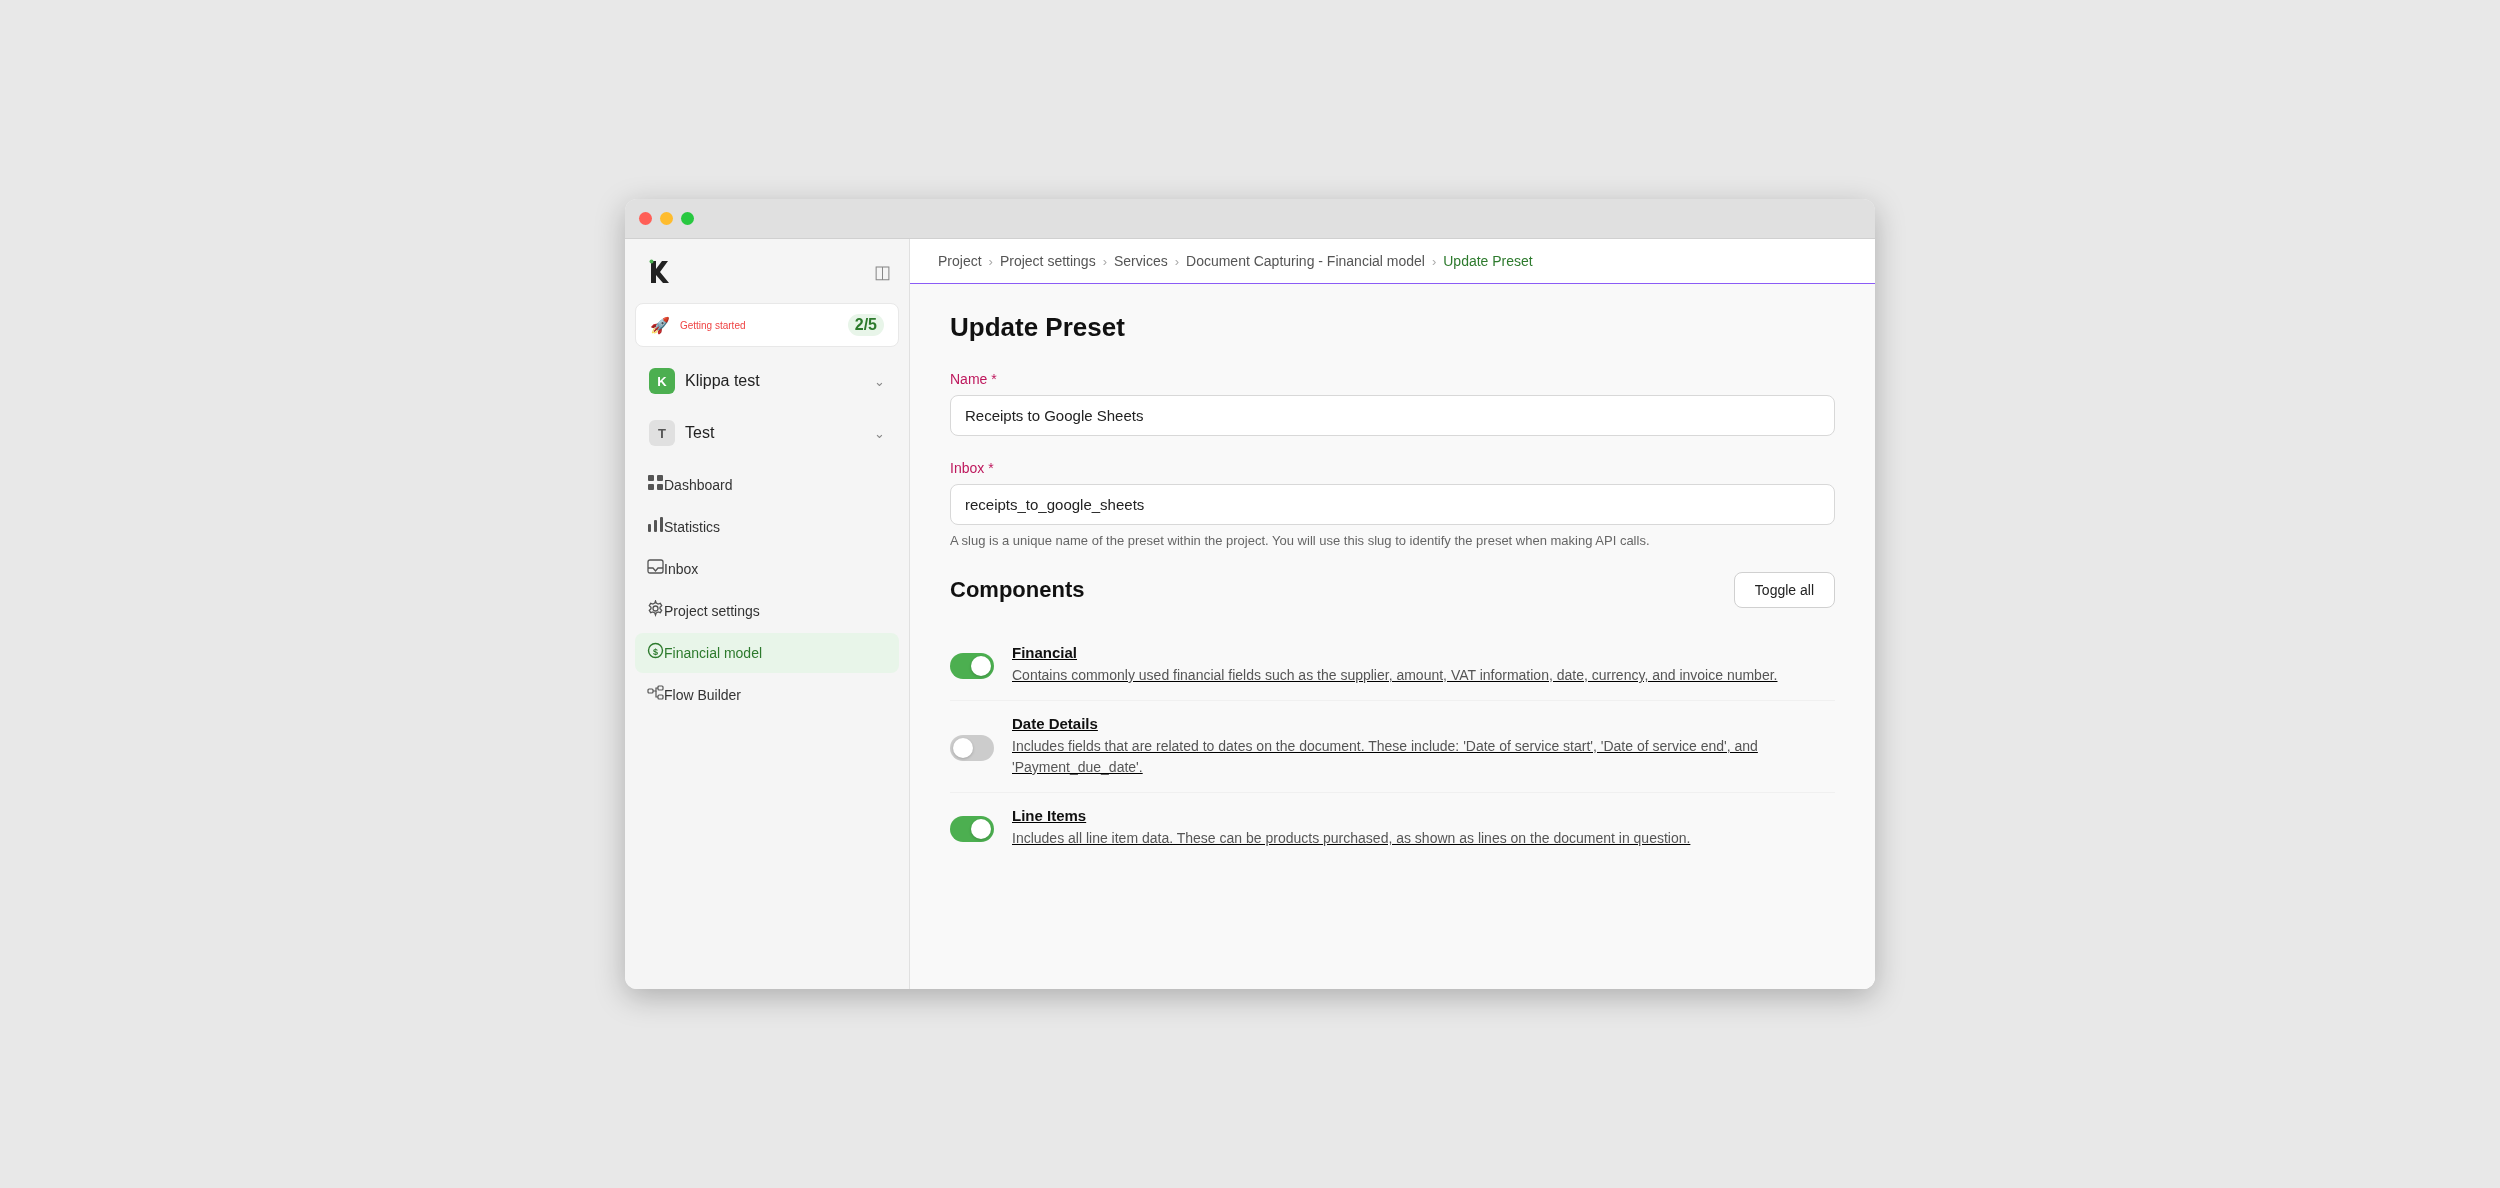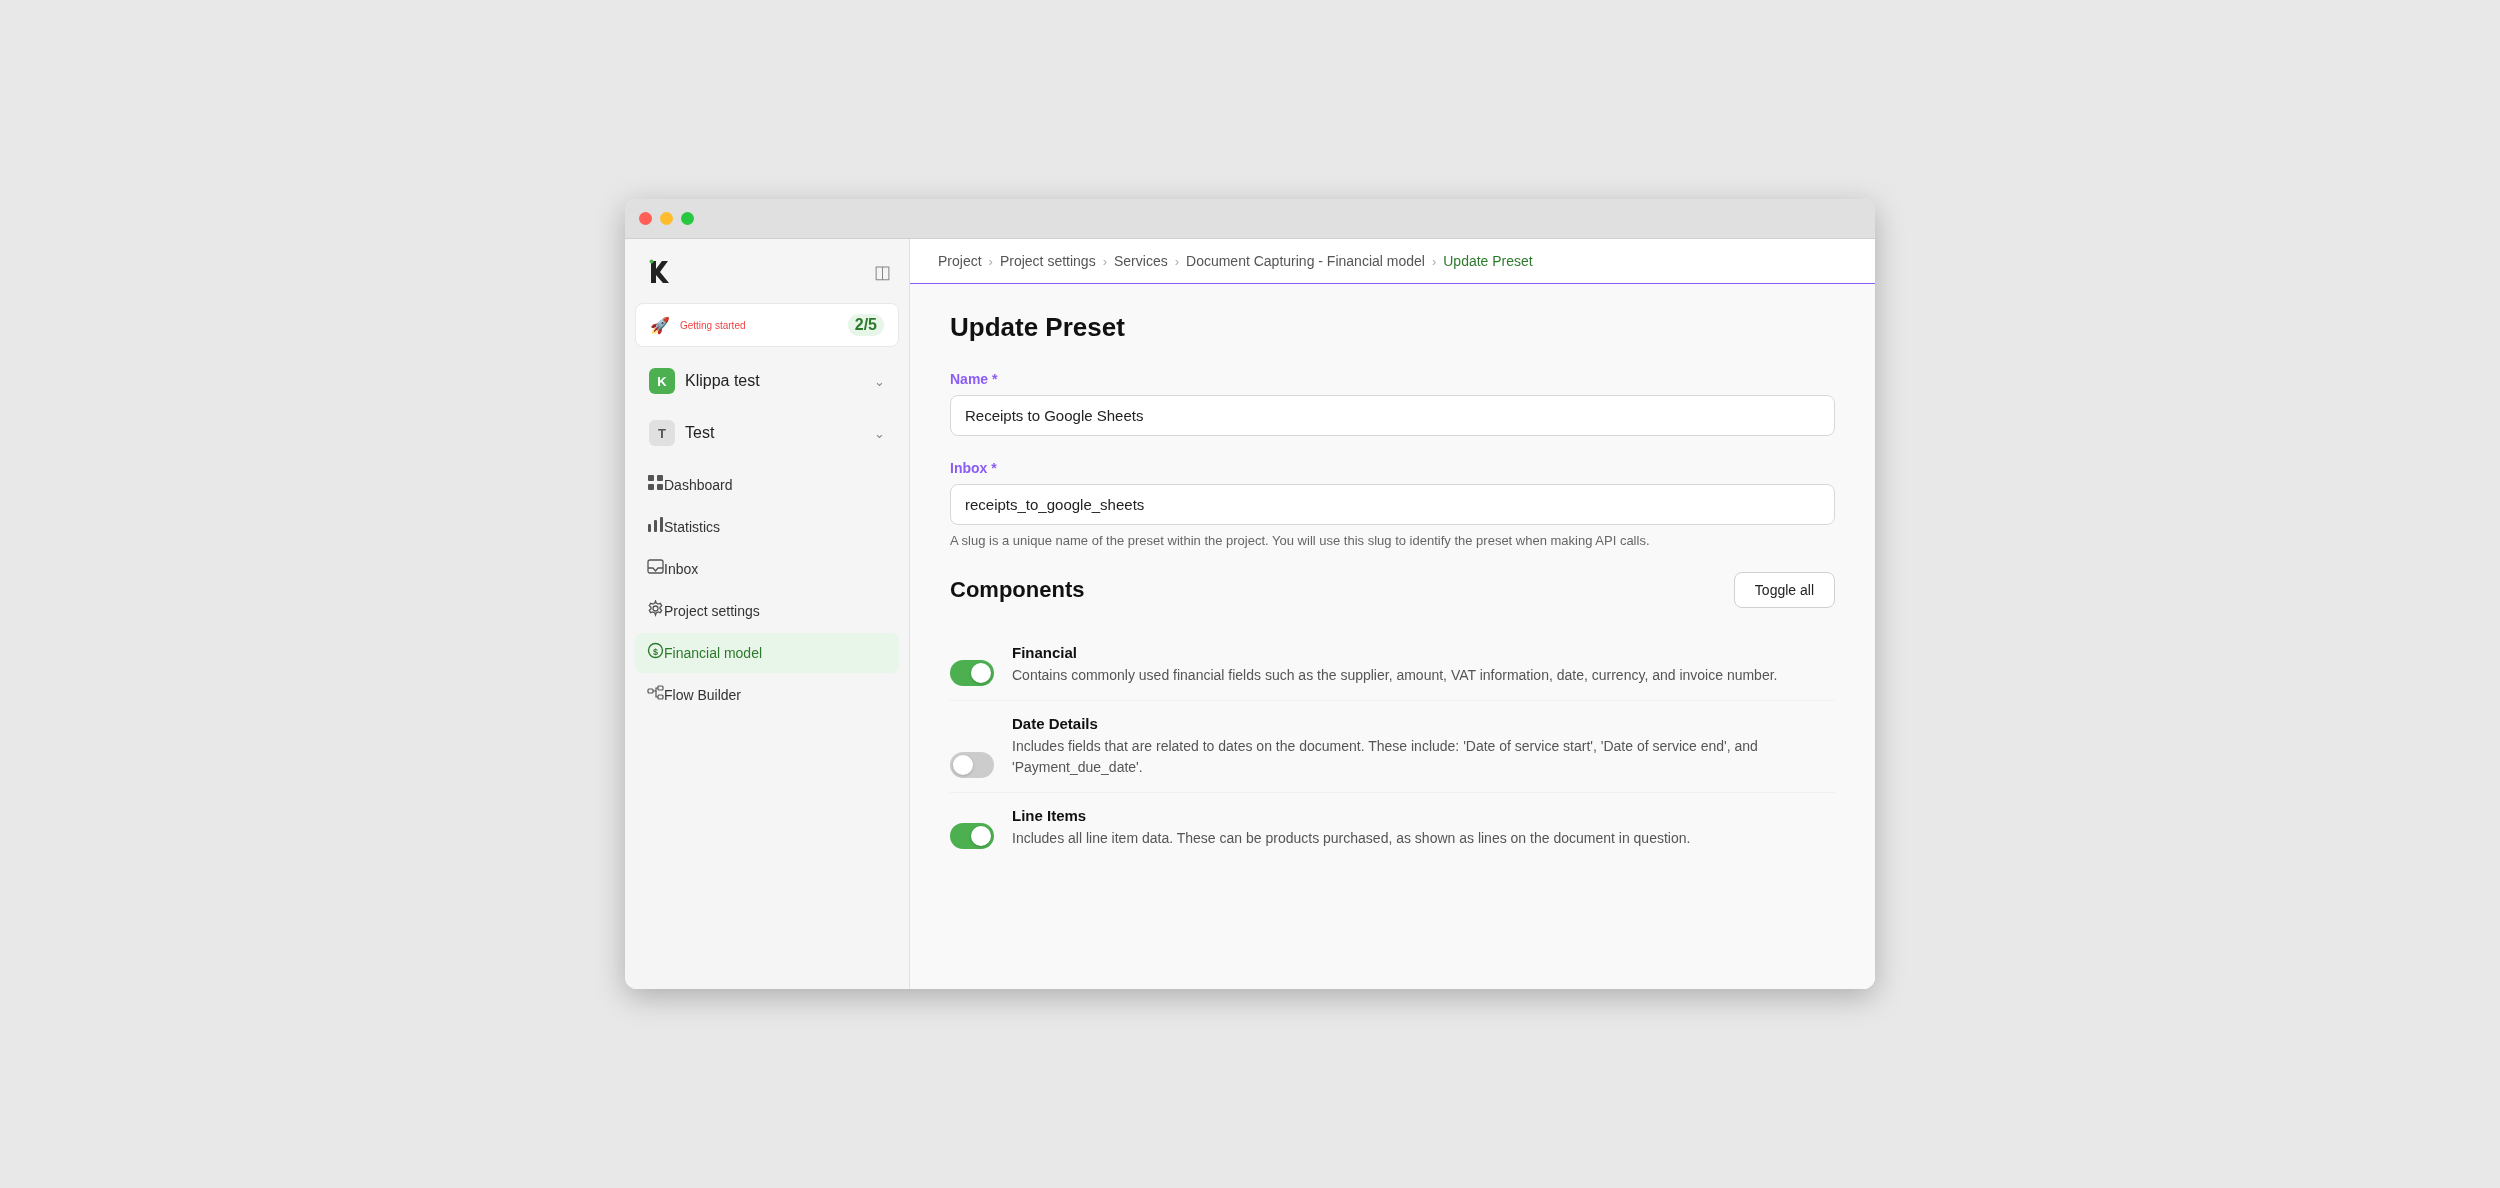--- a/index.html
+++ b/index.html
@@ -183,22 +183,22 @@
       font-weight: 700;
       color: #111;
       margin-bottom: 28px;
     }
 
     .form-group {
       margin-bottom: 24px;
     }
     .form-label {
       font-size: 14px;
-      font-weight: 700;
-      color: #8b5cf6;
+      font-weight: 400;
+      color: #be185d;
       margin-bottom: 8px;
       display: block;
       margin-top: 6px;
     }
     .form-input {
       width: 100%;
       padding: 11px 14px;
       border: 1.5px solid #d8d8d8;
       border-radius: 8px;
       font-size: 15px;
@@ -232,23 +232,24 @@
       background: #fff;
       font-size: 14px;
       font-weight: 500;
       color: #222;
       cursor: pointer;
     }
 
     
     .component-row {
       display: flex;
-      align-items: flex-end;
+      align-items: center;
       gap: 18px;
       padding: 14px 0;
+      text-decoration: underline;
     }
     .component-row + .component-row {
       border-top: 1px solid #f0f0f0;
     }
 
     
     .toggle-switch {
       position: relative;
       width: 44px;
       height: 26px;

